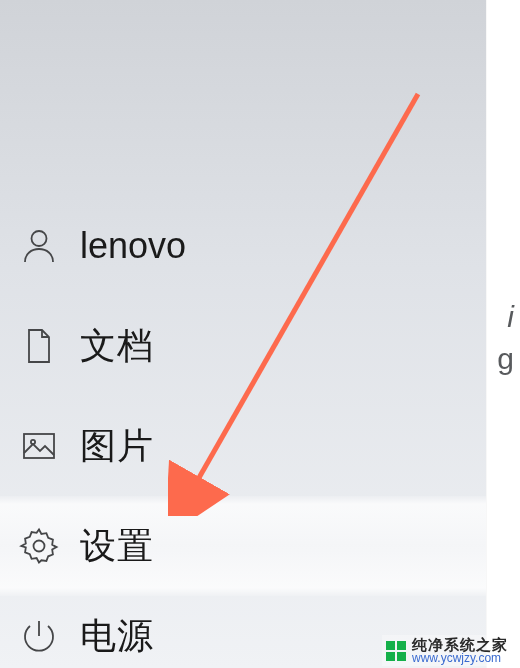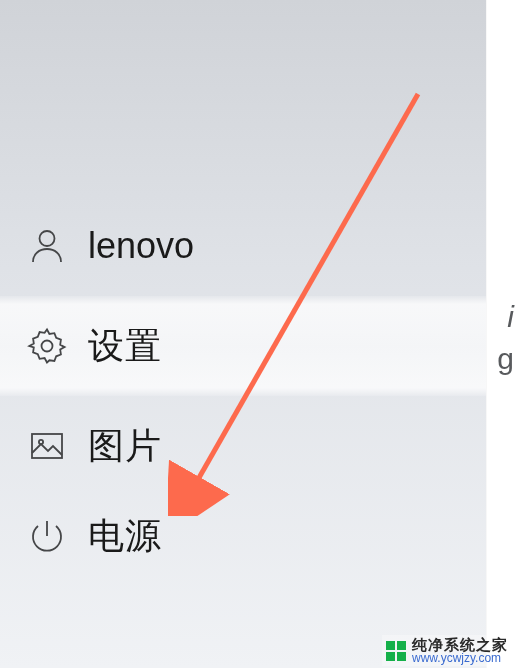--- a/index.html
+++ b/index.html
@@ -17,21 +17,21 @@
     .menu {
       position: absolute;
       left: 0;
       top: 196px;
       width: 486px;
     }
     .menu-item {
       display: flex;
       align-items: center;
       height: 100px;
-      padding-left: 24px;
+      padding-left: 16px;
       cursor: pointer;
     }
     .menu-item.selected {
       background: linear-gradient(180deg, rgba(255,255,255,0.15) 0%, rgba(255,255,255,0.75) 8%, rgba(245,246,248,0.95) 50%, rgba(255,255,255,0.75) 92%, rgba(255,255,255,0.15) 100%);
     }
     .menu-icon {
       width: 46px; height: 46px;
       display: flex; align-items: center; justify-content: center;
       color: #454648;
       flex-shrink: 0;
@@ -105,40 +105,49 @@
     <div class="menu-item user">
       <span class="menu-icon">
         <svg viewBox="0 0 40 40" fill="none" stroke-width="1.8">
           <circle cx="20" cy="12.5" r="7.5"></circle>
           <path d="M6 36c0-8 6.3-13 14-13s14 5 14 13"></path>
         </svg>
       </span>
       <span class="menu-label">lenovo</span>
     </div>
 
-
-    <div class="menu-item selected">
+    <div class="menu-item">
       <span class="menu-icon">
         <svg viewBox="0 0 40 40" fill="none" stroke-width="1.8">
-          <circle cx="20" cy="20" r="5.5"></circle>
-          <path d="M20 3.5l2.4 4.4 5-.7 1.8 4.7 4.7 1.8-.7 5 4.4 2.4-4.4 2.4.7 5-4.7 1.8-1.8 4.7-5-.7L20 36.5l-2.4-4.4-5 .7-1.8-4.7-4.7-1.8.7-5L2.4 20l4.4-2.4-.7-5 4.7-1.8 1.8-4.7 5 .7z"></path>
+          <path d="M10 4h13l7 7v25H10z"></path>
+          <path d="M23 4v7h7"></path>
         </svg>
       </span>
-      <span class="menu-label">设置</span>
+      <span class="menu-label">文档</span>
     </div>
 
     <div class="menu-item">
       <span class="menu-icon">
         <svg viewBox="0 0 40 40" fill="none" stroke-width="1.8">
           <rect x="5" y="8" width="30" height="24"></rect>
           <path d="M5 27l9-9 7 7 5-5 9 9"></path>
           <circle cx="14" cy="16" r="2.1"></circle>
         </svg>
       </span>
       <span class="menu-label">图片</span>
+    </div>
+
+    <div class="menu-item selected">
+      <span class="menu-icon">
+        <svg viewBox="0 0 40 40" fill="none" stroke-width="1.8">
+          <circle cx="20" cy="20" r="5.5"></circle>
+          <path d="M20 3.5l2.4 4.4 5-.7 1.8 4.7 4.7 1.8-.7 5 4.4 2.4-4.4 2.4.7 5-4.7 1.8-1.8 4.7-5-.7L20 36.5l-2.4-4.4-5 .7-1.8-4.7-4.7-1.8.7-5L2.4 20l4.4-2.4-.7-5 4.7-1.8 1.8-4.7 5 .7z"></path>
+        </svg>
+      </span>
+      <span class="menu-label">设置</span>
     </div>
 
     <div class="menu-item power">
       <span class="menu-icon">
         <svg viewBox="0 0 40 40" fill="none" stroke-width="1.8">
           <path d="M20 5v15"></path>
           <path d="M11 10a14 14 0 1 0 18 0"></path>
         </svg>
       </span>
       <span class="menu-label">电源</span>

